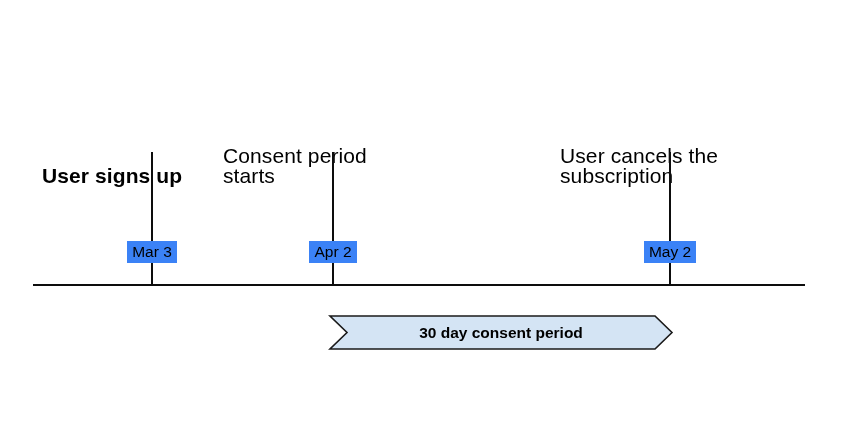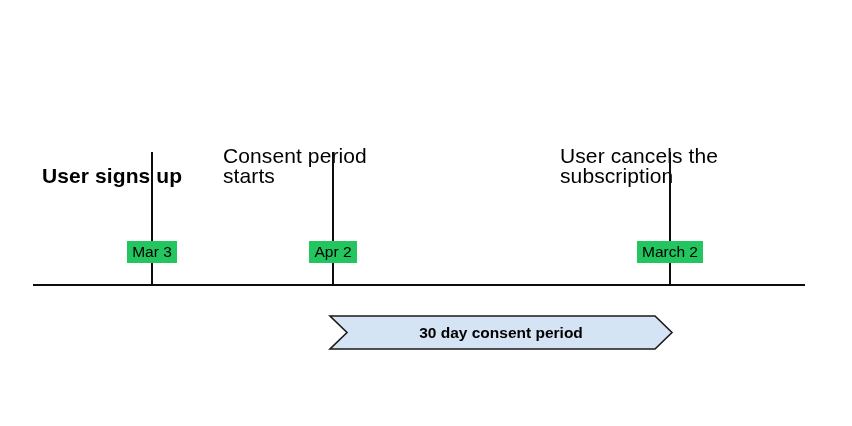--- a/index.html
+++ b/index.html
@@ -63,21 +63,21 @@
     position: absolute;
     left: -60px;
     top: 239px;
     width: 120px;
     text-align: center;
     font-size: 15.5px;
     line-height: 25px;
     color: #000000;
   }
   .date-chip span {
-    background: #22c55e;
+    background: #3b82f6;
     padding: 2px 5px 3px 5px;
   }
 
   
   .period-banner {
     position: absolute;
     left: 330px;
     top: 316px;
     width: 342px;
     height: 33px;
@@ -120,21 +120,21 @@
     <div class="milestone-caption caption-2line">Consent period
 starts</div>
     <div class="tick-line"></div>
     <div class="date-chip"><span>Apr 2</span></div>
   </div>
 
   <div class="milestone" style="left:670px;">
     <div class="milestone-caption caption-2line">User cancels the
 subscription</div>
     <div class="tick-line"></div>
-    <div class="date-chip"><span>March 2</span></div>
+    <div class="date-chip"><span>May 2</span></div>
   </div>
 
   <div class="period-banner">
     <svg viewBox="0 0 342 33" xmlns="http://www.w3.org/2000/svg">
       <polygon points="0,0 325,0 342,16.5 325,33 0,33 17,16.5" fill="#d4e4f4" stroke="#1a1a1a" stroke-width="1.6" stroke-linejoin="miter"></polygon>
     </svg>
     <div class="period-label">30 day consent period</div>
   </div>
 
 </div>

